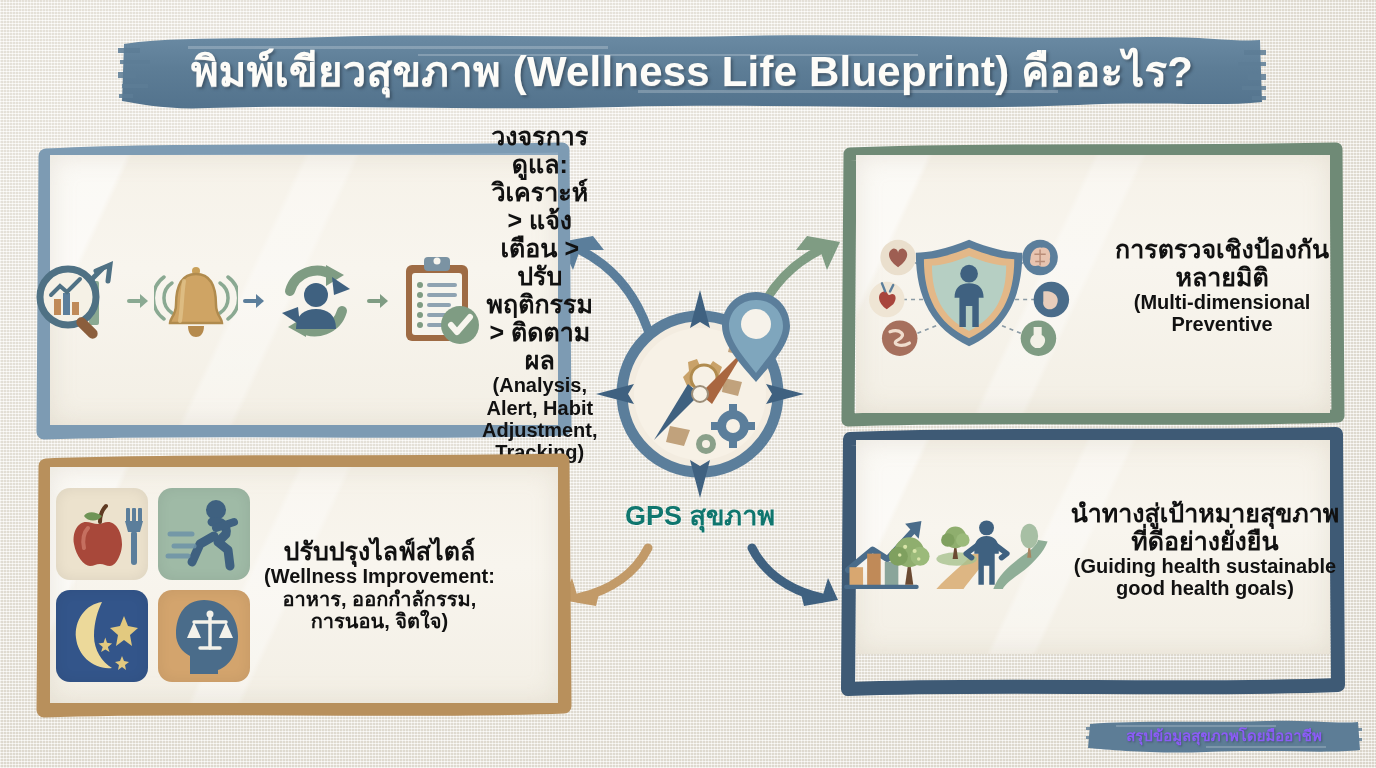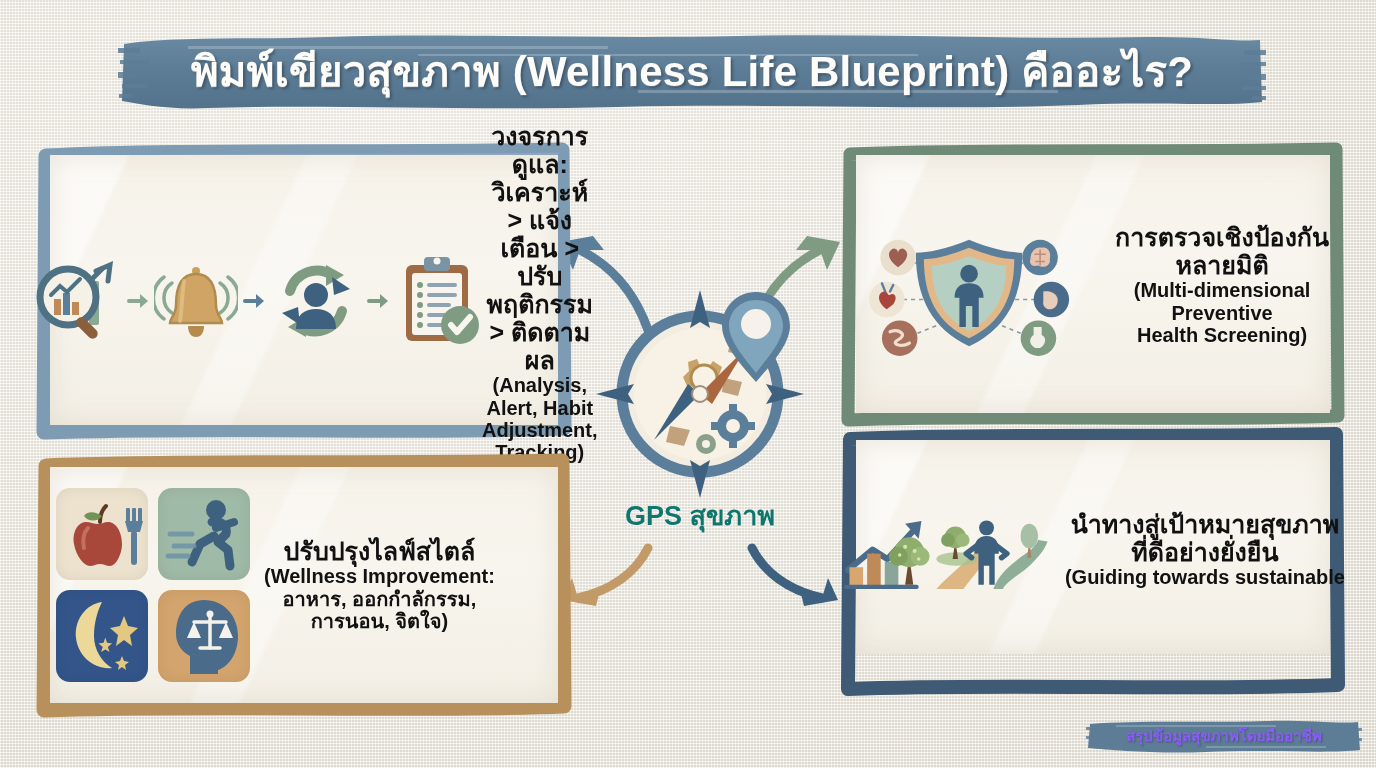--- a/index.html
+++ b/index.html
@@ -288,21 +288,20 @@
         <path d="M236,38 C236,28 244,22 250,24 C258,22 262,30 260,38 C262,46 252,50 246,46 C238,48 234,44 236,38 Z" fill="#e8c4b0"></path>
         <path d="M248,26 L248,46 M241,32 L255,32 M242,41 L254,41" stroke="#b98d78" stroke-width="1.8" fill="none"></path>
         <circle cx="262" cy="88" r="22" fill="#4a6c8a"></circle>
         <path d="M252,78 C266,76 274,86 268,96 C262,104 250,100 252,90 Z" fill="#e8cdbb"></path>
         <circle cx="246" cy="136" r="22" fill="#7f9c83"></circle>
         <path d="M240,122 L240,132 C234,136 234,144 242,148 L248,148 C256,144 256,134 250,132 L250,122 Z" fill="#f2f0e6"></path>
       </svg>
       <div class="card-text" style="margin-top:2px">
         <div class="t-th">การตรวจเชิงป้องกันหลายมิติ</div>
         <div class="t-en">(Multi-dimensional Preventive</div>
-        <div class="t-en">Health Screening)</div>
       </div>
     </div>
   </div>
 
   <div class="card" id="card-lifestyle">
     <svg class="frame" viewBox="0 0 540 266" preserveAspectRatio="none">
       <path d="M12,14 C160,8 340,13 528,9 L530,254 C370,260 170,252 10,258 Z" fill="none" stroke="#b8905c" stroke-width="15" stroke-linejoin="round"></path>
     </svg>
     <div class="inner"></div>
     <div class="content">
@@ -419,21 +418,22 @@
         </g>
         <g>
           <circle cx="216" cy="20" r="11" fill="#3f6180"></circle>
           <path d="M216,32 C228,32 234,40 234,52 L234,58 L228,58 L228,104 L220,104 L220,76 L212,76 L212,104 L204,104 L204,58 L198,58 L198,52 C198,40 204,32 216,32 Z" fill="#3f6180"></path>
           <path d="M202,46 L186,58 L194,64" fill="none" stroke="#3f6180" stroke-width="8" stroke-linecap="round" stroke-linejoin="round"></path>
           <path d="M230,46 L246,58 L238,64" fill="none" stroke="#3f6180" stroke-width="8" stroke-linecap="round" stroke-linejoin="round"></path>
         </g>
       </svg>
       <div class="card-text" style="margin-top:4px">
         <div class="t-th">นำทางสู่เป้าหมายสุขภาพที่ดีอย่างยั่งยืน</div>
-        <div class="t-en">(Guiding towards sustainable</div>
+        <div class="t-en">(Guiding health sustainable</div>
+        <div class="t-en">good health goals)</div>
       </div>
     </div>
   </div>
 
   <svg id="center-compass" viewBox="0 0 224 224">
 
     <circle cx="112" cy="116" r="78" fill="#f3ece0" stroke="#5b7e9b" stroke-width="11"></circle>
     <circle cx="112" cy="116" r="66" fill="#f7f1e6"></circle>
     <path d="M106,104 C118,92 132,96 140,108 C132,118 116,120 106,110 Z" fill="#e6ded0" opacity=".8"></path>
 

